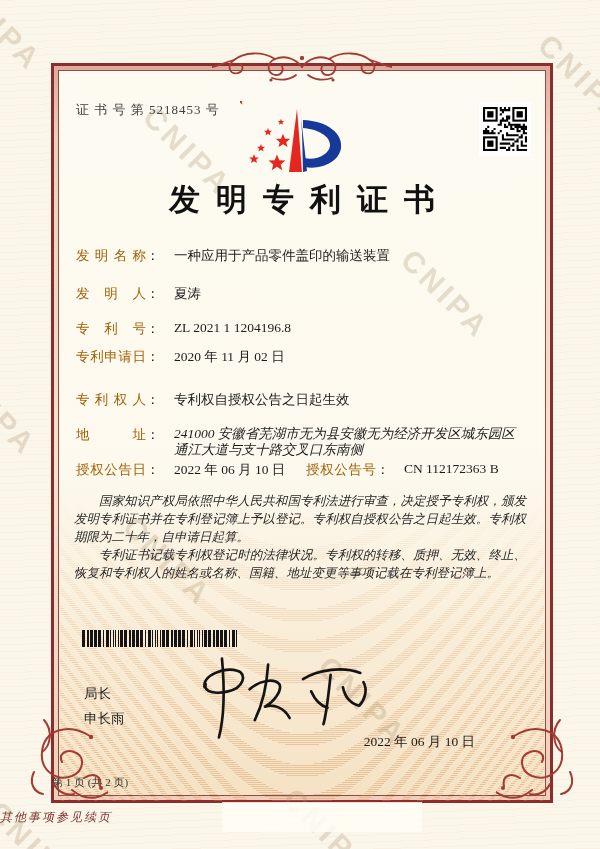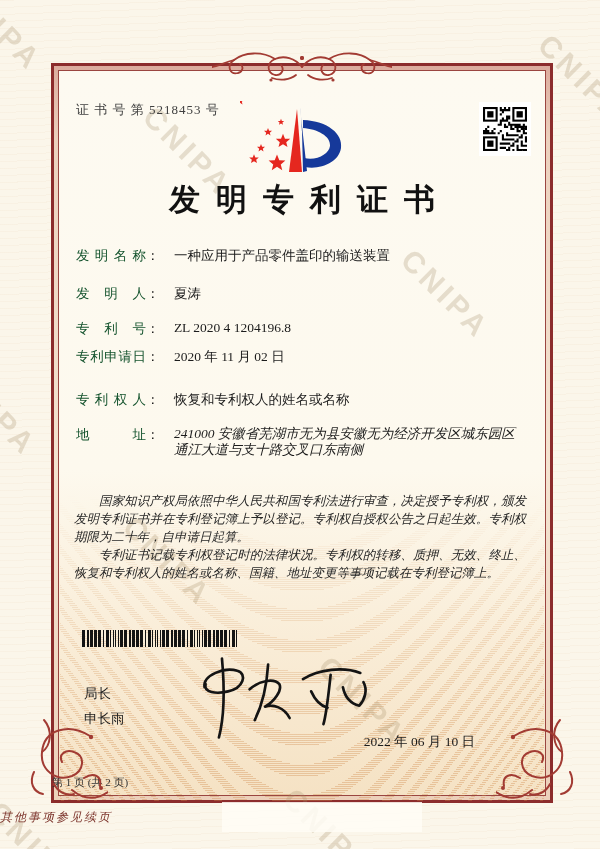--- a/index.html
+++ b/index.html
@@ -45,21 +45,21 @@
   .cert-no{ position:absolute; left:76px; top:101px; font-size:13px; letter-spacing:1px; color:#404040; }
   .logo{ position:absolute; left:240px; top:101px; }
   .qr{ position:absolute; left:479px; top:102px; width:52px; height:54px; background:#fff; padding:4px; }
   .title{
     position:absolute; left:52px; top:179px; width:500px; text-align:center;
     font-size:31px; font-weight:bold; letter-spacing:16px; text-indent:16px; color:#111;
   }
   .field-row{ position:absolute; left:76px; font-size:13.5px; white-space:nowrap; }
   .field-label{
     display:inline-block; width:70px; text-align:justify; text-align-last:justify;
-    vertical-align:top; color:#14532d;
+    vertical-align:top; color:#a16207;
   }
   .field-colon{ display:inline-block; vertical-align:top; }
   .field-value{ display:inline-block; margin-left:11px; vertical-align:top; color:#1c1c1c; }
   .field-value.wrap{ white-space:normal; width:344px; line-height:16px;font-style:italic; }
   .second-field{ position:absolute; left:230px; top:0; }
   .body-text{
     position:absolute; left:74px; top:492px; width:452px;
     font-size:12.5px; line-height:18px; text-align:justify;
     font-style:italic; color:#262626;
   }
@@ -188,33 +188,43 @@
   <div class="field-row" style="top:247px">
     <span class="field-label">发明名称</span><span class="field-colon">：</span>
     <span class="field-value">一种应用于产品零件盖印的输送装置</span>
   </div>
   <div class="field-row" style="top:285px">
     <span class="field-label">发明人</span><span class="field-colon">：</span>
     <span class="field-value">夏涛</span>
   </div>
   <div class="field-row" style="top:320px">
     <span class="field-label">专利号</span><span class="field-colon">：</span>
-    <span class="field-value">ZL 2020 4 1204196.8</span>
+    <span class="field-value">ZL 2021 1 1204196.8</span>
   </div>
   <div class="field-row" style="top:348px">
     <span class="field-label">专利申请日</span><span class="field-colon">：</span>
     <span class="field-value">2020 年 11 月 02 日</span>
   </div>
   <div class="field-row" style="top:391px">
     <span class="field-label">专利权人</span><span class="field-colon">：</span>
-    <span class="field-value">恢复和专利权人的姓名或名称</span>
+    <span class="field-value">专利权自授权公告之日起生效</span>
   </div>
   <div class="field-row" style="top:426px">
     <span class="field-label">地址</span><span class="field-colon">：</span>
     <span class="field-value wrap">241000 安徽省芜湖市无为县安徽无为经济开发区城东园区通江大道与支十路交叉口东南侧</span>
+  </div>
+  <div class="field-row" style="top:461px">
+    <span>
+      <span class="field-label">授权公告日</span><span class="field-colon">：</span>
+      <span class="field-value">2022 年 06 月 10 日</span>
+    </span>
+    <span class="second-field">
+      <span class="field-label">授权公告号</span><span class="field-colon">：</span>
+      <span class="field-value">CN 112172363 B</span>
+    </span>
   </div>
 
   <div class="body-text">
     <p>国家知识产权局依照中华人民共和国专利法进行审查，决定授予专利权，颁发发明专利证书并在专利登记簿上予以登记。专利权自授权公告之日起生效。专利权期限为二十年，自申请日起算。</p>
     <p>专利证书记载专利权登记时的法律状况。专利权的转移、质押、无效、终止、恢复和专利权人的姓名或名称、国籍、地址变更等事项记载在专利登记簿上。</p>
   </div>
 
   <svg class="barcode" id="barcode-svg" viewBox="0 0 158 17">
       <rect x="0" y="0" width="3" height="17" fill="#141414"></rect>
       <rect x="5" y="0" width="2" height="17" fill="#141414"></rect>

